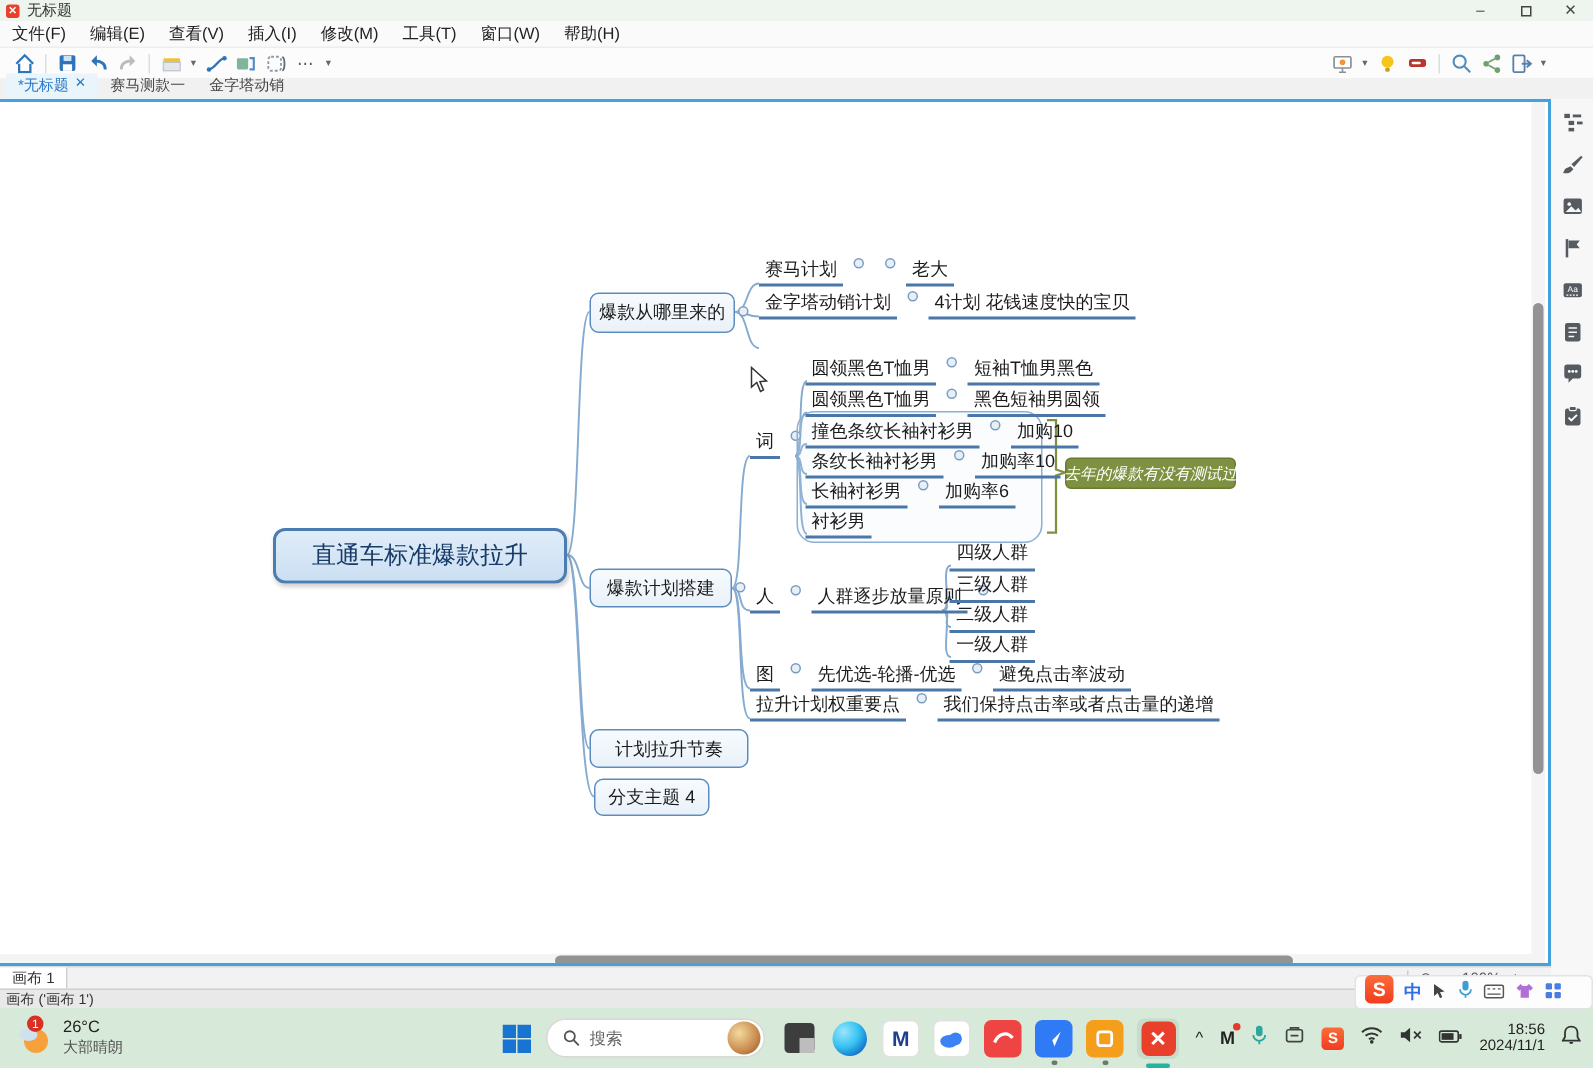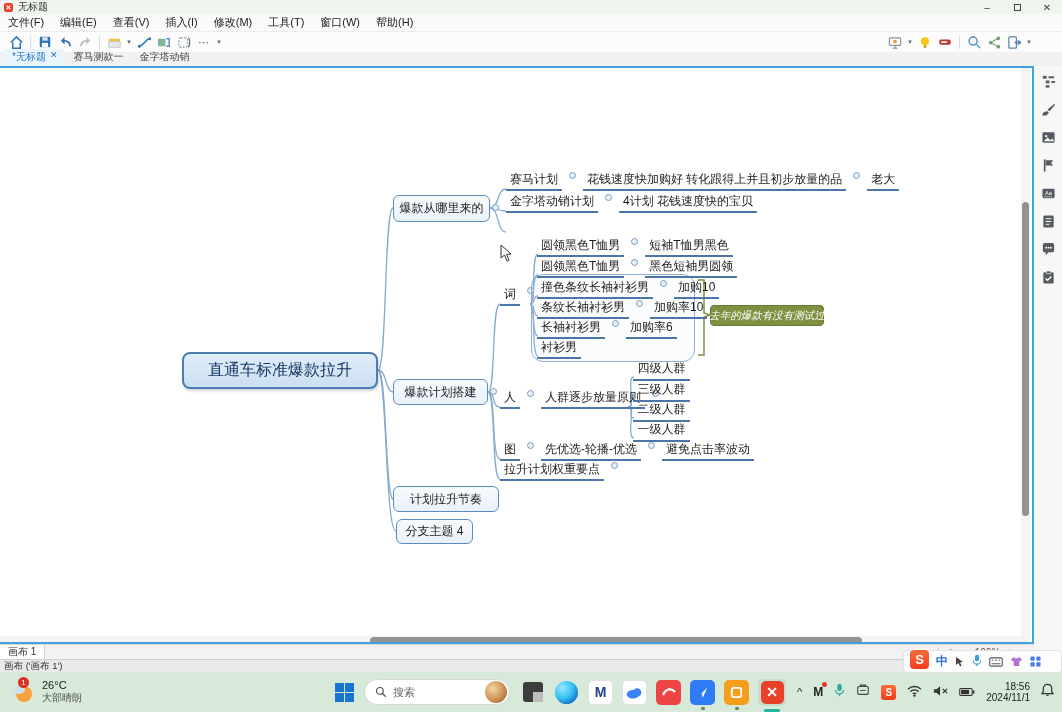--- a/index.html
+++ b/index.html
@@ -233,21 +233,20 @@
   <div class="topicbox" style="left:393px;top:127px;width:97px;height:27px">爆款从哪里来的</div>
   <div class="topicbox" style="left:393px;top:311px;width:95px;height:26px">爆款计划搭建</div>
   <div class="topicbox" style="left:393px;top:418px;width:106px;height:26px">计划拉升节奏</div>
   <div class="topicbox" style="left:396px;top:451px;width:77px;height:25px">分支主题 4</div>
   <span class="cc-abs" style="left:492px;top:136px"></span>
   <span class="cc-abs" style="left:490px;top:320px"></span>
 
   <div class="row" style="left:506px;top:104px">
     <span class="ut">赛马计划</span>
       <span class="cc"></span>
-    <span class="ut">花钱速度快加购好 转化跟得上并且初步放量的品</span>
       <span class="cc"></span>
     <span class="ut">老大</span>
   </div>
   <div class="row" style="left:506px;top:126px">
     <span class="ut">金字塔动销计划</span>
       <span class="cc"></span>
     <span class="ut">4计划 花钱速度快的宝贝</span>
   </div>
 
   <div class="row" style="left:500px;top:219px">
@@ -300,20 +299,21 @@
     <span class="ut">图</span>
       <span class="cc"></span>
     <span class="ut">先优选-轮播-优选</span>
       <span class="cc"></span>
     <span class="ut">避免点击率波动</span>
   </div>
 
   <div class="row" style="left:500px;top:394px">
     <span class="ut">拉升计划权重要点</span>
       <span class="cc"></span>
+    <span class="ut">我们保持点击率或者点击量的递增</span>
   </div>
 
   <svg class="abs" style="left:500px;top:176px" width="13" height="18" viewBox="0 0 13 18">
     <path d="M1 1 L1 14 L4.5 11 L7 17 L9 16 L6.6 10.4 L11 10 Z" fill="#fff" stroke="#333" stroke-width="1"></path>
   </svg>
 
   <div class="abs" style="left:1021px;top:0;width:9px;height:578px;background:#f4f4f4"></div>
   <div class="scroll-thumb" style="left:1022px;top:134px;width:7px;height:314px"></div>
   <div class="abs" style="left:0;top:568px;width:1021px;height:9px;background:#f4f4f4"></div>
   <div class="scroll-thumb" style="left:370px;top:569px;width:492px;height:7px"></div>

